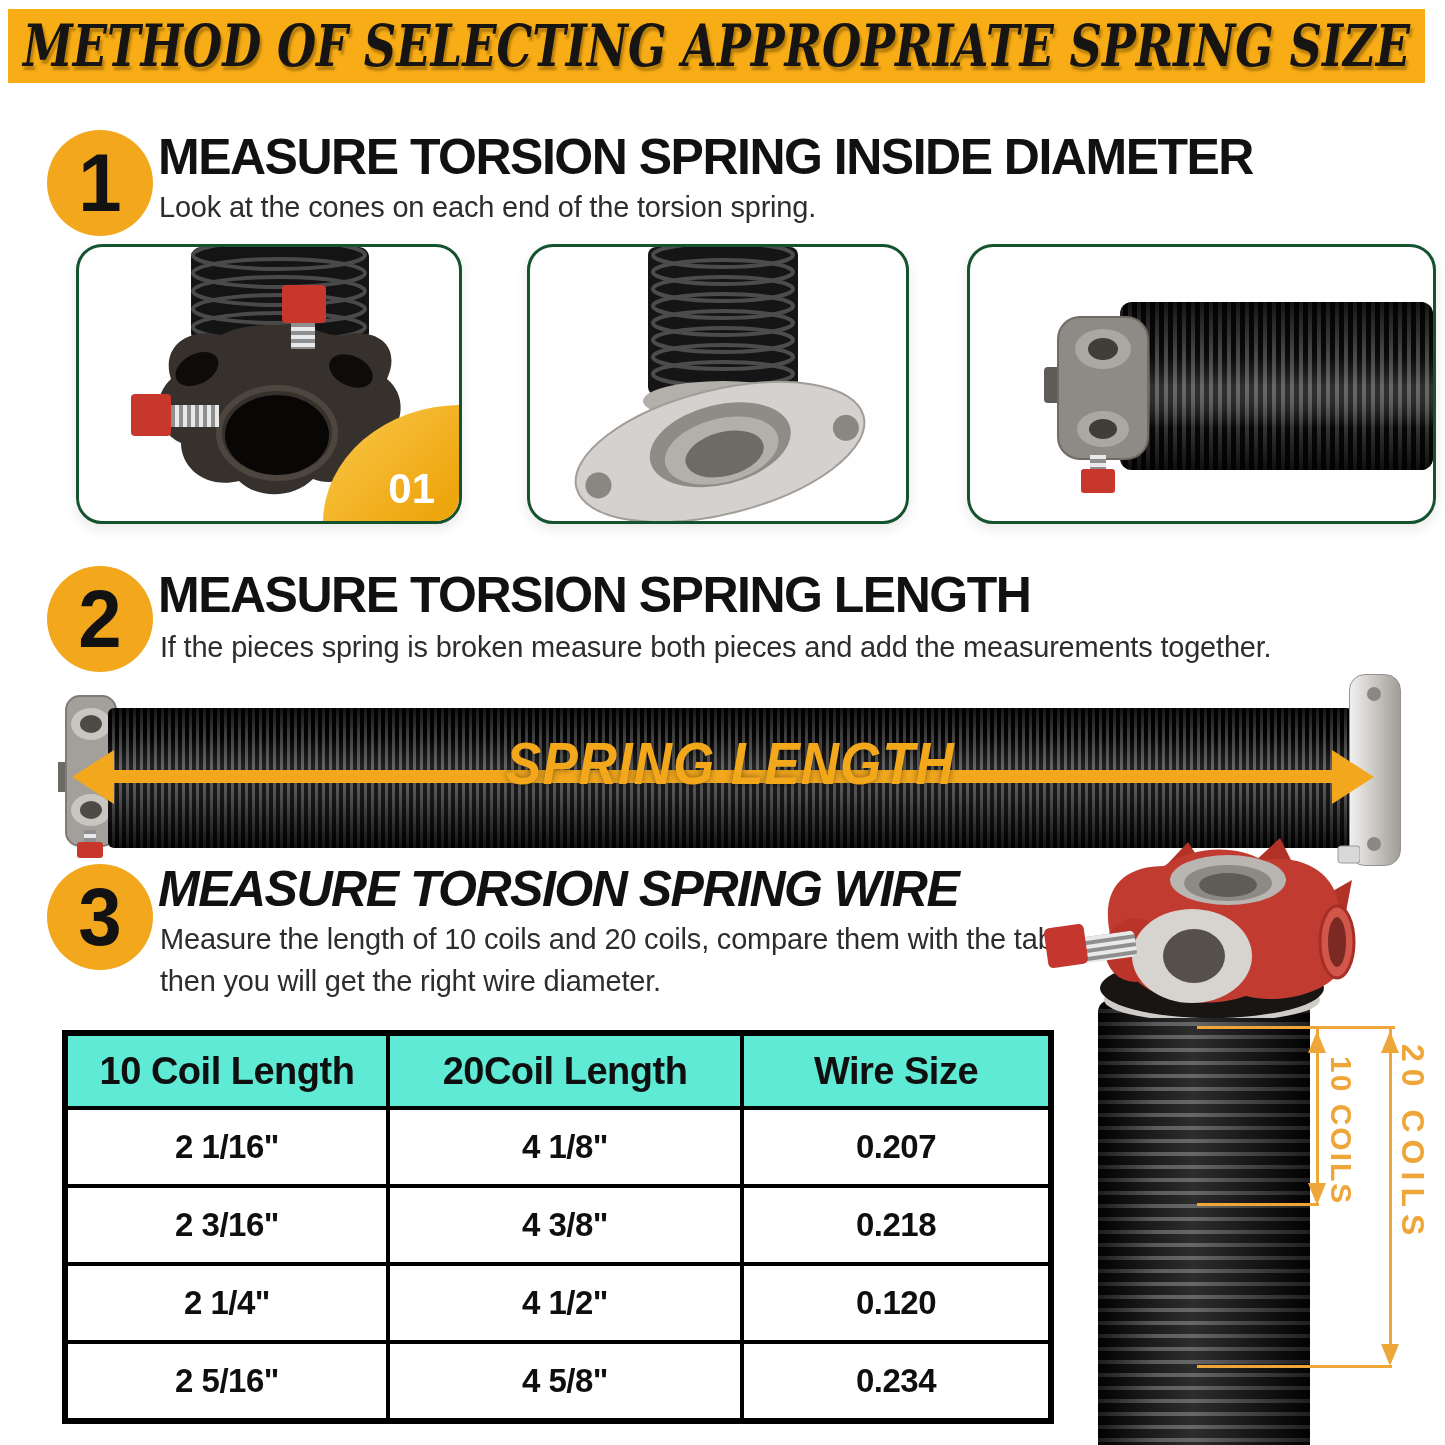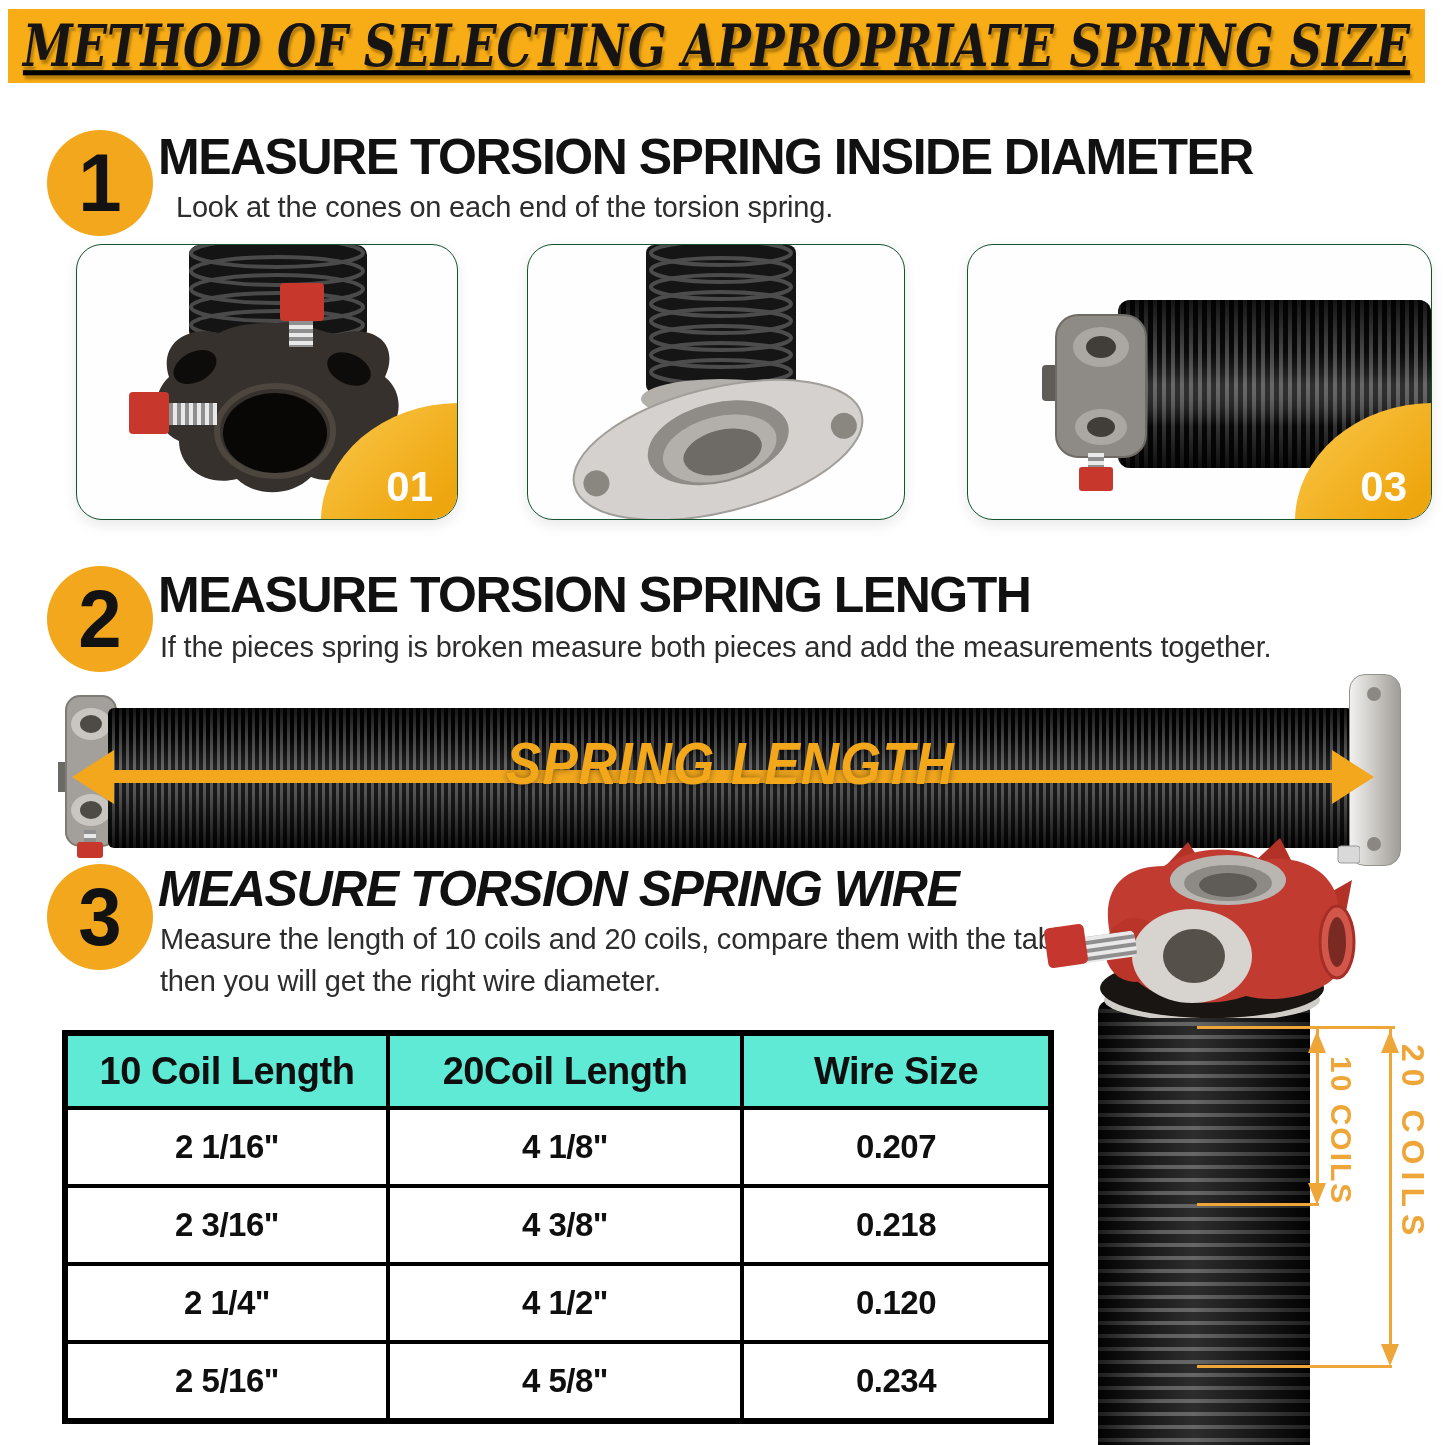--- a/index.html
+++ b/index.html
@@ -2,34 +2,34 @@
 <html><head>
 <meta charset="utf-8">
 <style>
   html,body{margin:0;padding:0;background:#fff;}
   body{width:1445px;height:1445px;position:relative;overflow:hidden;
        font-family:"Liberation Sans",sans-serif;}
   .abs{position:absolute;}
 
   
   .banner{left:8px;top:9px;width:1417px;height:74px;background:#F8AC15;
-          display:flex;align-items:center;justify-content:center;text-decoration:underline;}
+          display:flex;align-items:center;justify-content:center;}
   .banner span{font-family:"DejaVu Serif",serif;font-style:italic;font-weight:bold;
                font-size:45px;color:#161514;white-space:nowrap;letter-spacing:0px;
                transform:scaleY(1.28);text-shadow:2px 3px 2px rgba(80,55,0,.4);}
 
   
   .stepnum{width:106px;height:106px;border-radius:50%;background:#F2A71D;
            display:flex;align-items:center;justify-content:center;}
   .stepnum span{font-size:78px;font-weight:bold;color:#121212;transform:scaleY(1.05);}
   .step-title{font-size:50px;font-weight:bold;color:#111;letter-spacing:-1.5px;white-space:nowrap;text-align:center;}
   .step-desc{font-size:29px;color:#2d2d2d;letter-spacing:-0.2px;line-height:1.45;}
 
   
-  .card{top:244px;height:274px;background:#fefefe;border:1px solid #14532d;border-radius:26px;
+  .card{top:244px;height:274px;background:#fefefe;border:3px solid #14532d;border-radius:26px;
         overflow:hidden;box-shadow:0 5px 14px rgba(0,0,0,.09);}
   .card svg{position:absolute;left:0;top:0;}
   .wedge{position:absolute;right:-2px;bottom:-2px;width:138px;height:118px;
          background:linear-gradient(135deg,#f9c445 10%,#eea60e 85%);
          border-top-left-radius:100% 100%;}
   .wedge span{position:absolute;right:26px;bottom:10px;color:#fff;font-size:42px;font-weight:bold;}
 
   
   .spring-h{left:108px;top:708px;width:1245px;height:140px;border-radius:6px;
      background:
@@ -73,21 +73,21 @@
 <div>
 
   <header class="abs banner">
     <span>METHOD OF SELECTING APPROPRIATE SPRING SIZE</span>
   </header>
 
   <div class="abs stepnum" style="left:47px;top:130px;">
     <span>1</span>
   </div>
   <div class="abs step-title" style="left:158px;top:128px;">MEASURE TORSION SPRING INSIDE DIAMETER</div>
-  <div class="abs step-desc" style="left:176px;top:186px;">Look at the cones on each end of the torsion spring.</div>
+  <div class="abs step-desc" style="left:159px;top:186px;">Look at the cones on each end of the torsion spring.</div>
 
   <div class="abs card" style="left:76px;width:380px;">
     <svg width="380" height="274" viewBox="0 0 380 274">
       <defs>
         <pattern id="thr" width="1" height="8" patternUnits="userSpaceOnUse">
           <rect width="30" height="4" fill="#e9e9e9"></rect>
             <rect y="4" width="30" height="4" fill="#8f8f8f"></rect>
         </pattern>
         <pattern id="thrH" width="8" height="1" patternUnits="userSpaceOnUse">
           <rect width="4" height="30" fill="#e9e9e9"></rect>
@@ -161,23 +161,20 @@
       <rect x="150" y="55" width="313" height="168" rx="12" fill="url(#s3shade)"></rect>
       <rect x="74" y="120" width="18" height="36" rx="4" fill="#5f5b56"></rect>
       <rect x="88" y="70" width="90" height="142" rx="22" fill="#8e8a85" stroke="#6f6b66" stroke-width="2"></rect>
       <ellipse cx="133" cy="102" rx="28" ry="20" fill="#aba7a2"></ellipse>
       <ellipse cx="133" cy="102" rx="15" ry="11" fill="#413d38"></ellipse>
       <ellipse cx="133" cy="182" rx="26" ry="18" fill="#aba7a2"></ellipse>
       <ellipse cx="133" cy="182" rx="14" ry="10" fill="#413d38"></ellipse>
       <rect x="120" y="208" width="16" height="16" fill="url(#thr)"></rect>
       <rect x="111" y="222" width="34" height="24" rx="3" fill="#C8372C"></rect>
     </svg>
-    <div class="wedge">
-      <span>03</span>
-    </div>
   </div>
 
   <div class="abs stepnum" style="left:47px;top:566px;">
     <span>2</span>
   </div>
   <div class="abs step-title" style="left:158px;top:566px;">MEASURE TORSION SPRING LENGTH</div>
   <div class="abs step-desc" style="left:160px;top:626px;white-space:nowrap;">If the pieces spring is broken measure both pieces and add the measurements together.</div>
 
   <svg class="abs" style="left:58px;top:690px;" width="66" height="175" viewBox="0 0 66 175">
     <rect x="0" y="72" width="12" height="30" fill="#6d6964"></rect>

